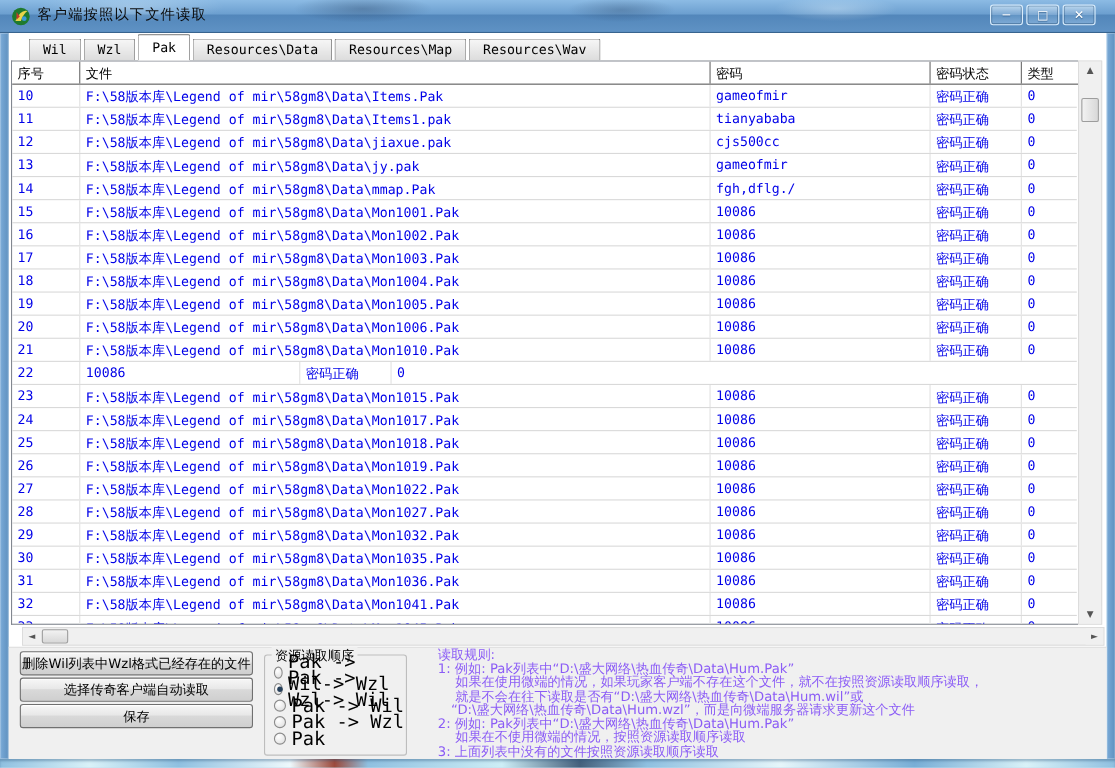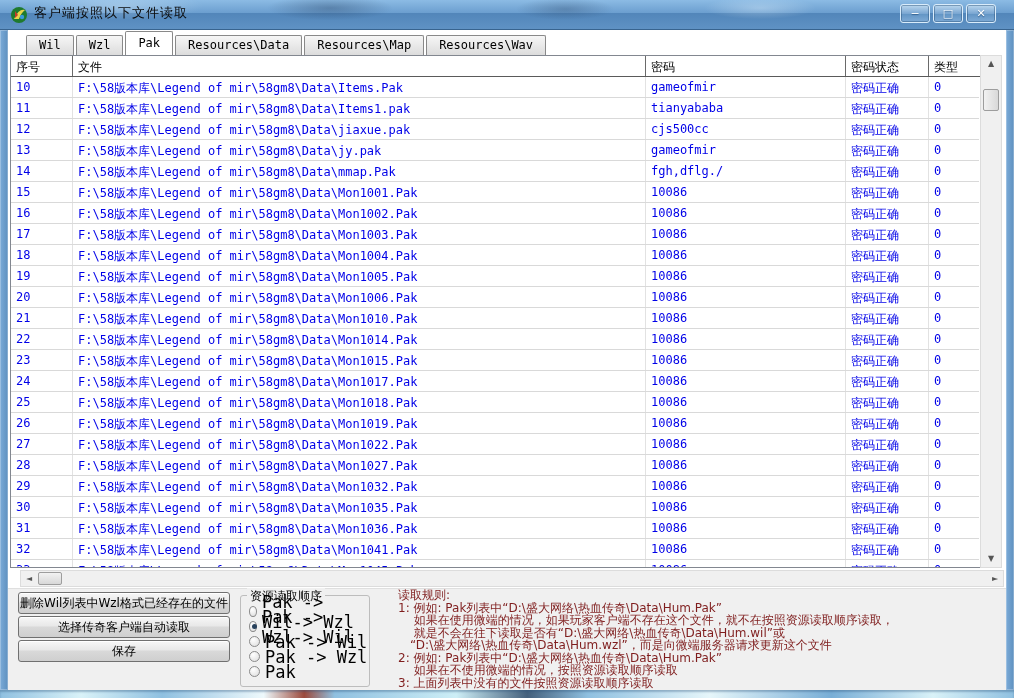--- a/index.html
+++ b/index.html
@@ -94,21 +94,21 @@
   .groupbox .legend { position:absolute; left:6px; top:-8px; background:#f0f0f0; padding:0 3px;
     color:#000; white-space:nowrap; }
   .radio-list { position:absolute; left:8px; top:8px; }
   .radio-row { display:flex; align-items:center; height:15px; cursor:pointer;
     font-family:"DejaVu Sans Mono","Liberation Mono",monospace; font-size:17px; color:#000; }
   .radio { width:11px; height:11px; border-radius:50%; border:1px solid #8a8a8a; margin-right:5px;
     background:radial-gradient(circle at 35% 30%, #fff, #dcdcdc); position:relative; }
   .radio.checked::after { content:""; position:absolute; left:2px; top:2px; width:5px; height:5px;
     border-radius:50%; background:#28415c; }
 
-  .rules { position:absolute; left:390px; top:0px; width:600px; color:#7f1d1d;
+  .rules { position:absolute; left:390px; top:0px; width:600px; color:#8b5cf6;
     font-size:12px; line-height:12.5px; white-space:pre; overflow:hidden; }
 </style>
 </head>
 <body>
 
 <div id="stage">
 
   <div class="titlebar">
     <svg class="app-icon" viewBox="0 0 18 18">
       <circle cx="9" cy="9" r="8" fill="#1f7a2e"></circle>
@@ -226,21 +226,20 @@
           </div>
           <div class="row">
             <div class="cell c0">21</div>
             <div class="cell c1">F:\58版本库\Legend of mir\58gm8\Data\Mon1010.Pak</div>
             <div class="cell c2">10086</div>
             <div class="cell c3">密码正确</div>
             <div class="cell c4">0</div>
           </div>
           <div class="row">
             <div class="cell c0">22</div>
-            <div class="cell c1">F:\58版本库\Legend of mir\58gm8\Data\Mon1014.Pak</div>
             <div class="cell c2">10086</div>
             <div class="cell c3">密码正确</div>
             <div class="cell c4">0</div>
           </div>
           <div class="row">
             <div class="cell c0">23</div>
             <div class="cell c1">F:\58版本库\Legend of mir\58gm8\Data\Mon1015.Pak</div>
             <div class="cell c2">10086</div>
             <div class="cell c3">密码正确</div>
             <div class="cell c4">0</div>

